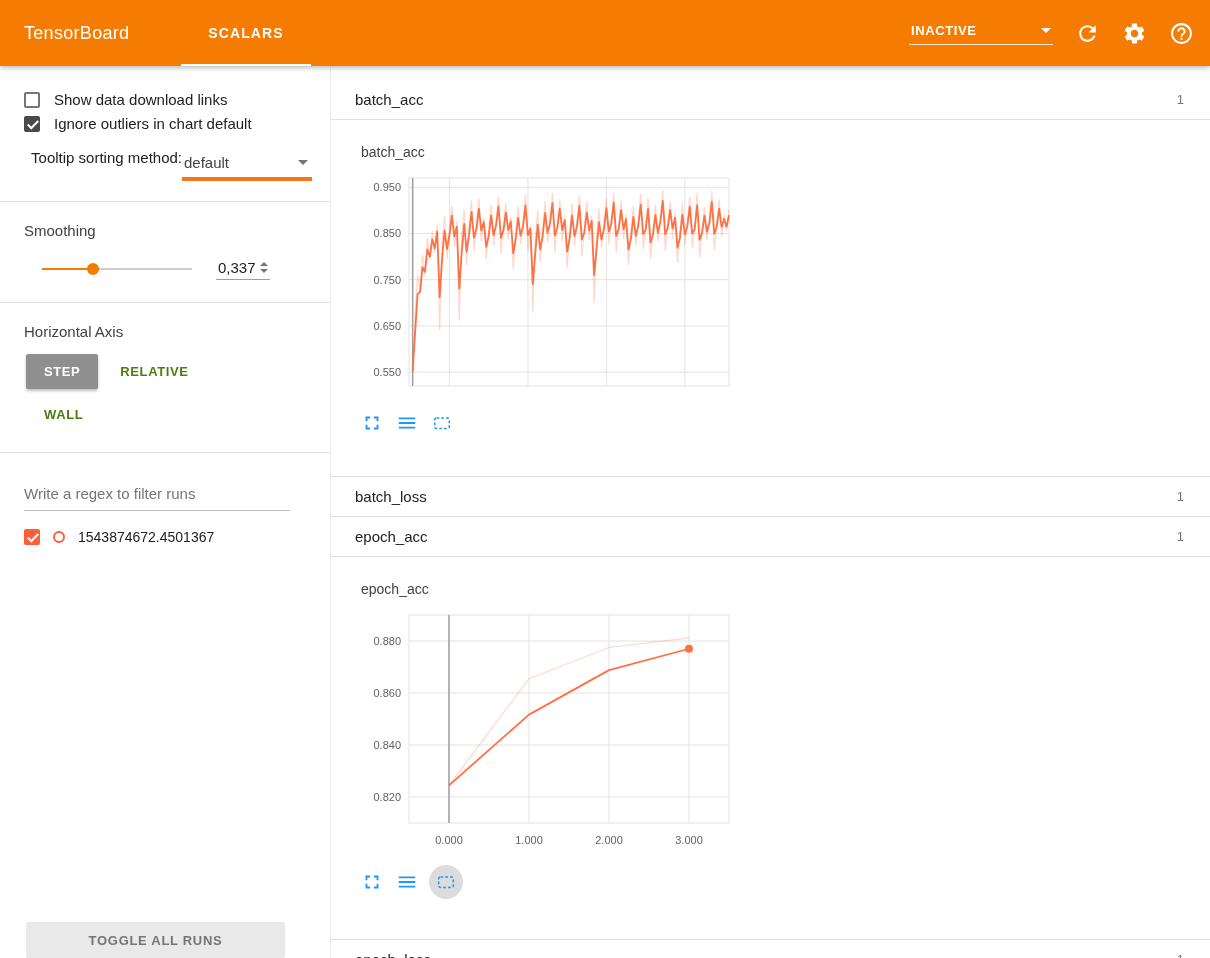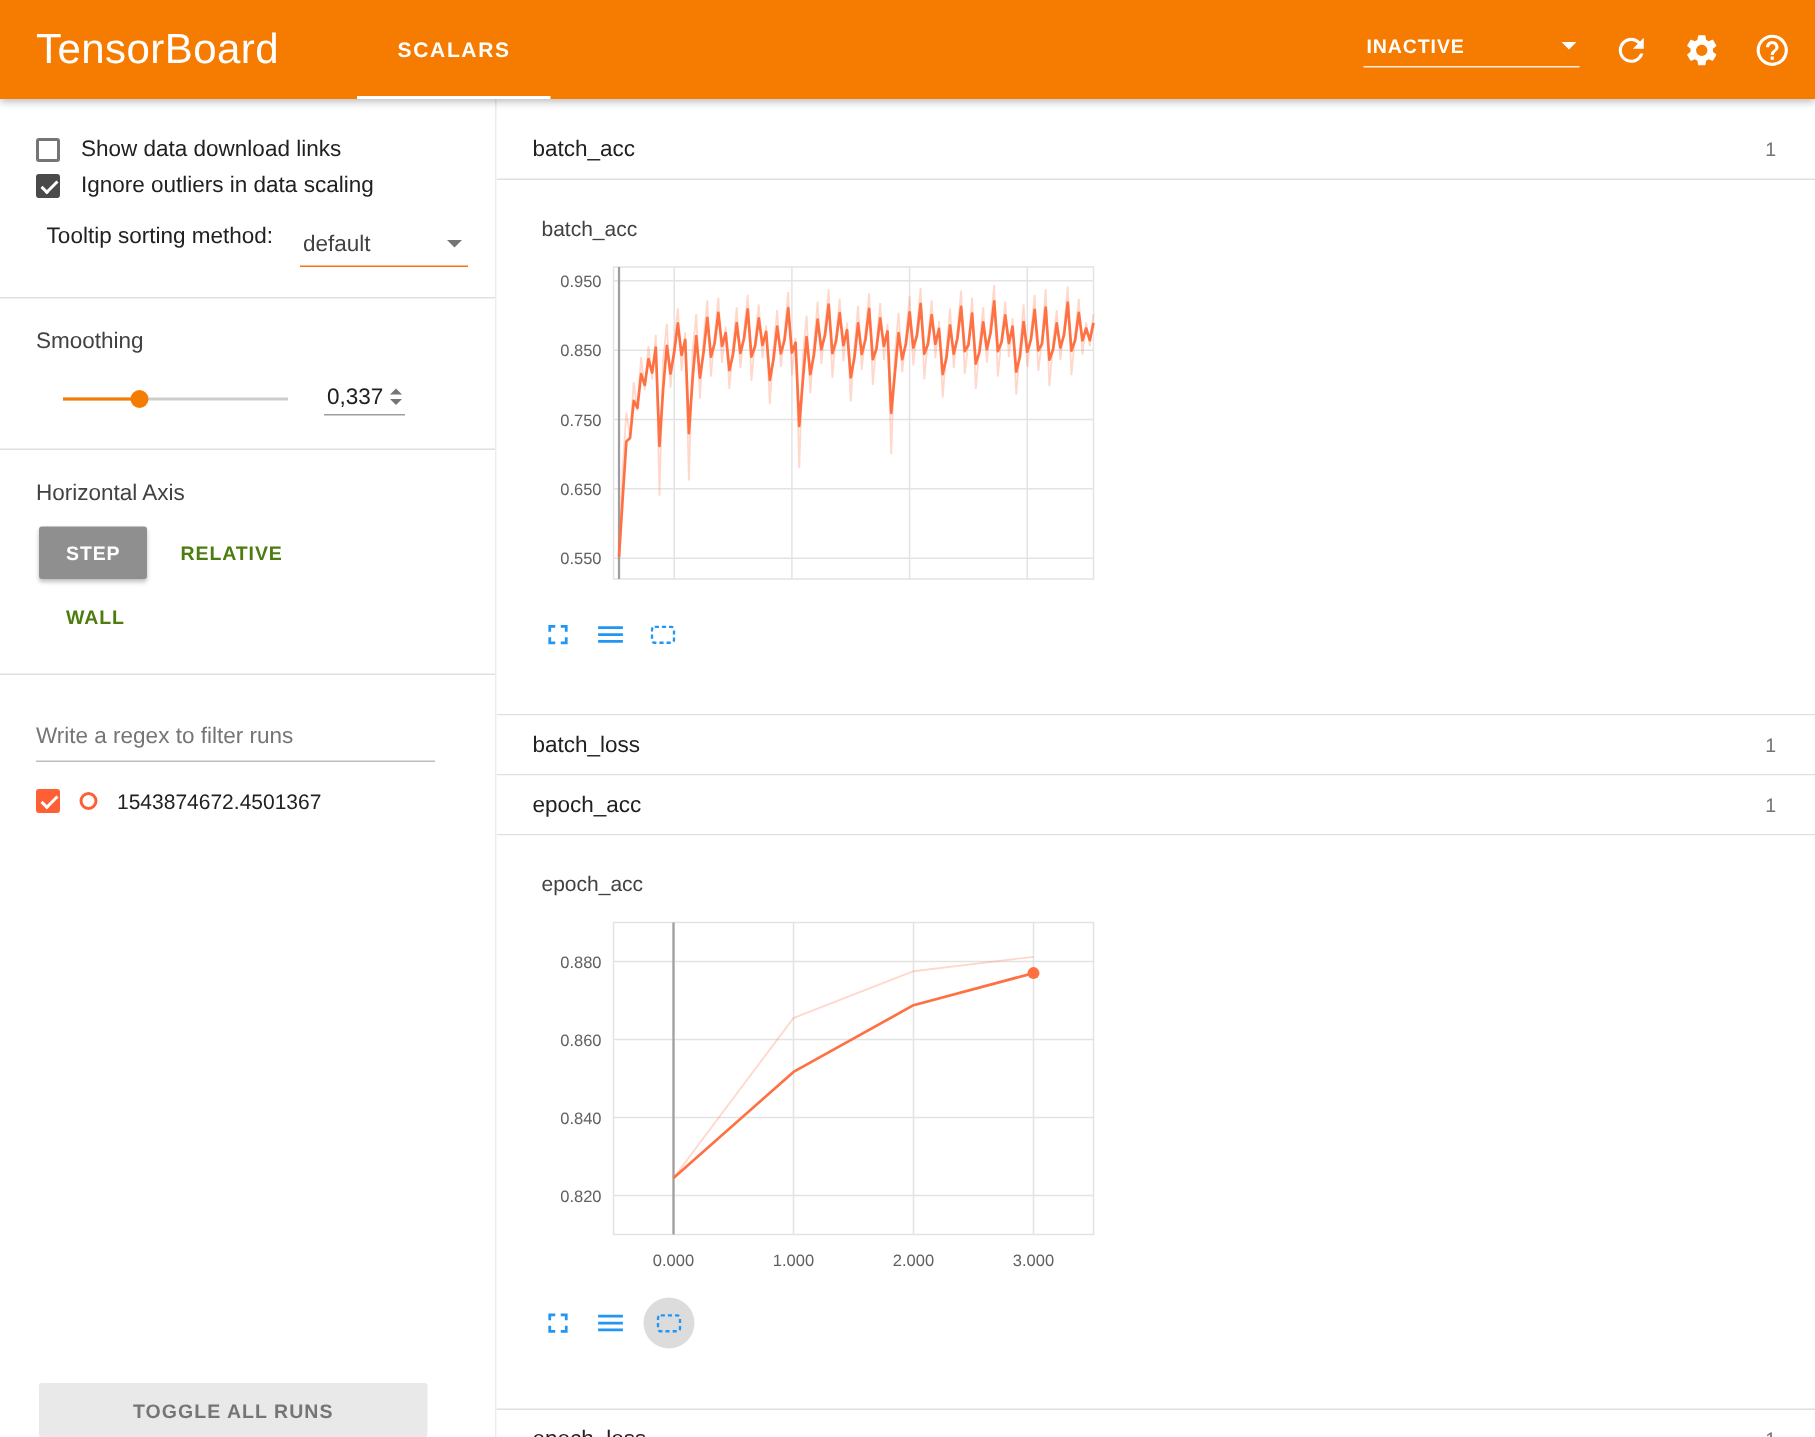--- a/index.html
+++ b/index.html
@@ -3,21 +3,21 @@
 <meta charset="utf-8">
 <style>
   * { box-sizing: border-box; margin: 0; padding: 0; }
   html,body { width:1210px; height:958px; overflow:hidden; background:#fff;
     font-family:"Liberation Sans", sans-serif; }
   .app { display:flex; flex-direction:column; width:1210px; height:958px; }
 
   
   .header { flex:0 0 66px; background:#f57c00; display:flex; align-items:center;
     color:#fff; position:relative; z-index:5; box-shadow:0 2px 5px rgba(0,0,0,.26); }
-  .logo { font-size:28px; font-weight:500; margin-left:24px; letter-spacing:.3px; white-space:nowrap; }
+  .logo { font-size:18px; font-weight:500; margin-left:24px; letter-spacing:.3px; white-space:nowrap; }
   .tabs { display:flex; height:100%; margin-left:52px; }
   .tab { display:flex; align-items:center; justify-content:center; padding:0 27px;
     font-size:14px; font-weight:700; letter-spacing:1.1px; color:rgba(255,255,255,.72);
     position:relative; cursor:pointer; }
   .tab.active { color:#fff; }
   .tab.active::after { content:""; position:absolute; left:0; right:0; bottom:0; height:2px; background:#fff; }
   .header-right { margin-left:auto; display:flex; align-items:center; gap:22px; margin-right:16px; }
   .status-select { display:flex; align-items:center; justify-content:space-between; width:144px;
     border-bottom:1px solid rgba(255,255,255,.85); padding:2px 2px 6px 2px; font-size:13px;
     font-weight:700; letter-spacing:.6px; cursor:pointer; }
@@ -37,22 +37,22 @@
   .checkbox-row { display:flex; align-items:center; gap:14px; margin:7px 0;
     white-space:nowrap; overflow:hidden; font-size:15px; color:#212121; }
   .cb { width:16px; height:16px; border:2px solid #757575; border-radius:2px;
     flex:0 0 auto; position:relative; cursor:pointer; background:#fff; }
   .cb.checked { background:#4a4a4a; border-color:#4a4a4a; }
   .cb.checked::after { content:""; position:absolute; left:4px; top:0; width:4px; height:9px;
     border:solid #fff; border-width:0 2px 2px 0; transform:rotate(45deg); }
   .tooltip-row { display:flex; margin:16px 0 4px; align-items:flex-start; }
   .tooltip-label { flex:0 0 158px; font-size:15px; color:#212121; line-height:20px;text-align:right; }
   .dropdown { flex:1; display:flex; align-items:center; justify-content:space-between;
-    border-bottom:1px solid #f97316; padding:4px 4px 6px 2px; font-size:15px; color:#424242;
-    cursor:pointer; margin-top:2px;margin-left:18px; }
+    border-bottom:4px solid #f97316; padding:4px 4px 6px 2px; font-size:15px; color:#424242;
+    cursor:pointer; margin-top:2px; }
   .divider { border:none; border-top:1px solid #e0e0e0; margin:16px 0; }
   .section-label { font-size:15px; color:#424242; margin:4px 0 2px; }
   .slider-row { display:flex; align-items:center; margin:18px 0 6px; }
   .slider { position:relative; width:150px; height:14px; margin-left:18px; cursor:pointer; }
   .slider-track { position:absolute; left:0; right:0; top:6px; height:2px; background:#cdcdcd; }
   .slider-fill { position:absolute; left:0; top:6px; height:2px; background:#f57c00; }
   .slider-knob { position:absolute; top:1px; width:12px; height:12px; margin-left:-6px;
     border-radius:50%; background:#f57c00; }
   .numbox { display:flex; align-items:center; gap:4px; border-bottom:1px solid #9e9e9e;
     padding:2px 2px 3px; margin-left:24px; min-width:54px; justify-content:space-between; }
@@ -130,21 +130,21 @@
   <div class="body-row">
 
     <aside class="sidebar">
       <div class="side-pad">
         <div class="checkbox-row">
           <span class="cb"></span>
           <span>Show data download links</span>
         </div>
         <div class="checkbox-row">
           <span class="cb checked"></span>
-          <span>Ignore outliers in data scaling</span>
+          <span>Ignore outliers in chart default</span>
         </div>
         <div class="tooltip-row">
           <div class="tooltip-label">Tooltip sorting method:</div>
           <div class="dropdown">
             <span>default</span>
             <span class="caret gray"></span>
           </div>
         </div>
       </div>
 

